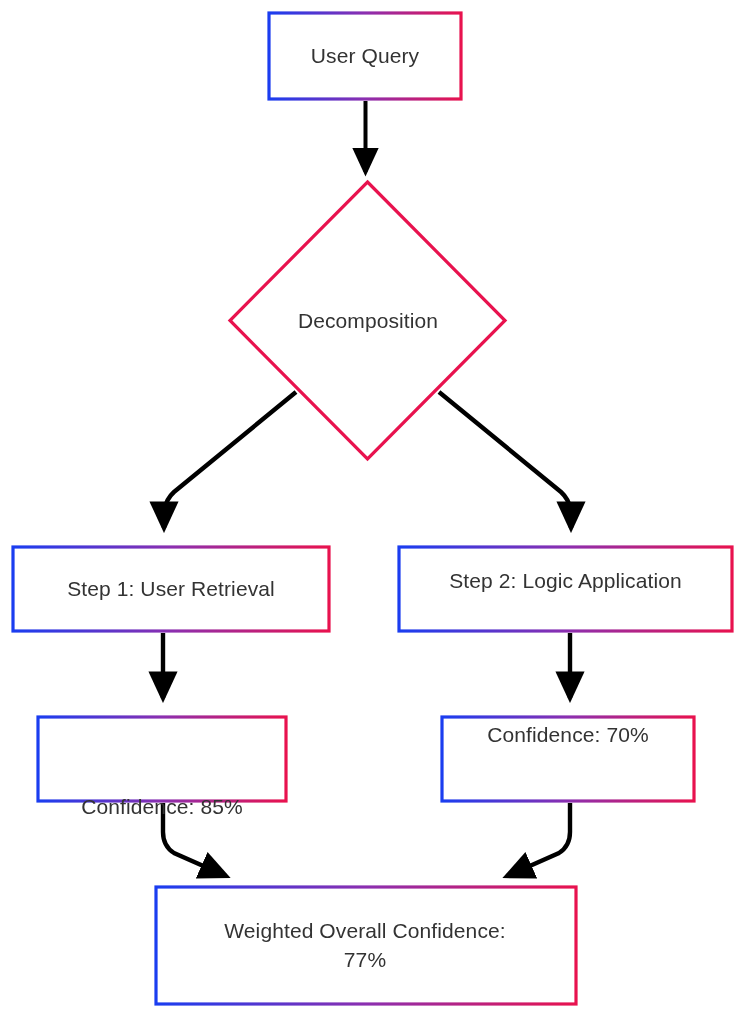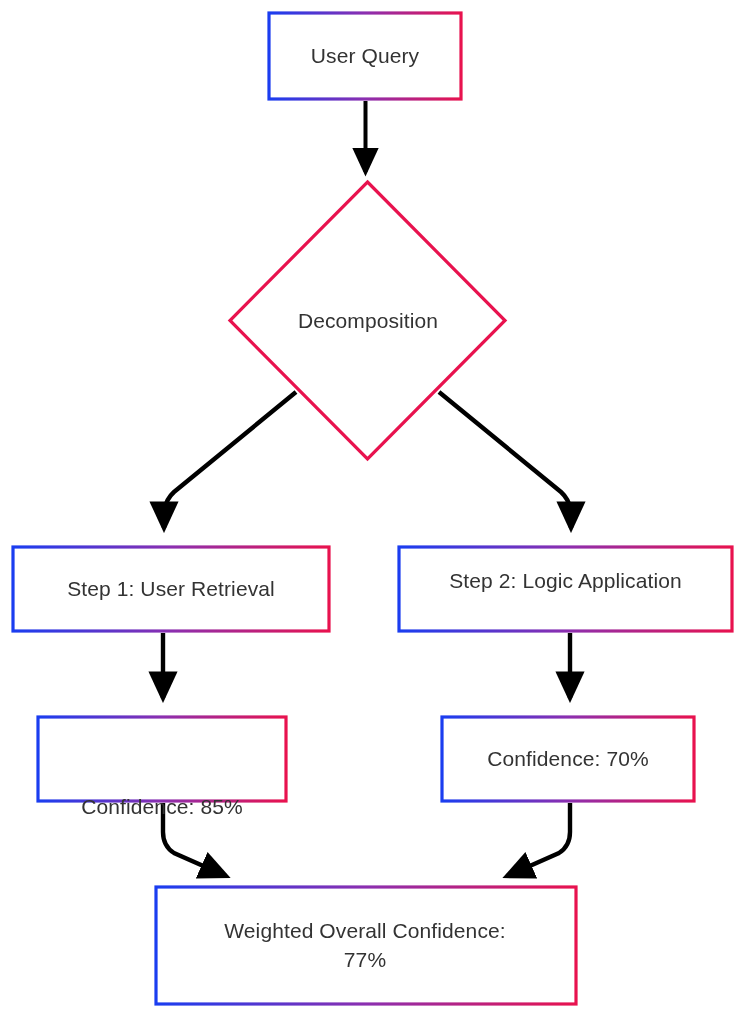--- a/index.html
+++ b/index.html
@@ -41,21 +41,21 @@
     line-height: 1.35;
     letter-spacing: 0.1px;
     pointer-events: none;
     white-space: pre-line;
   }
   #label-user-query   { left: 268px; top: 12px;  width: 194px; height: 88px;  }
   #label-decomposition{ left: 230px; top: 182px; width: 276px; height: 278px; }
   #label-step-1       { left: 12px;  top: 546px; width: 318px; height: 86px;  }
   #label-step-2       { left: 398px; top: 546px; width: 335px; height: 70px;  }
   #label-conf-1       { left: 37px;  top: 716px; width: 250px; height: 86px; margin-top: 48px;  }
-  #label-conf-2       { left: 441px; top: 716px; width: 254px; height: 86px;  }
+  #label-conf-2       { left: 441px; top: 692px; width: 254px; height: 86px;  }
   #label-overall      { left: 155px; top: 886px; width: 420px; height: 119px; }
 </style>
 </head>
 <body>
 
 <div id="diagram-root">
 
   <svg class="flow-canvas" viewBox="0 0 751 1024" xmlns="http://www.w3.org/2000/svg">
     <defs>
       <linearGradient id="gradHoriz" x1="0" y1="0" x2="1" y2="0">

